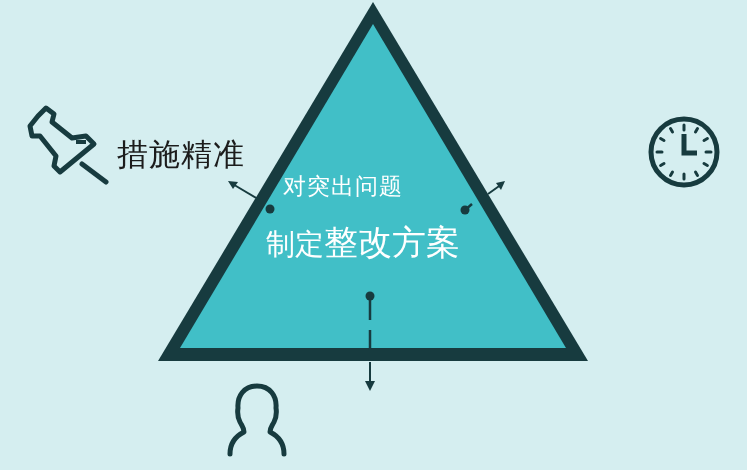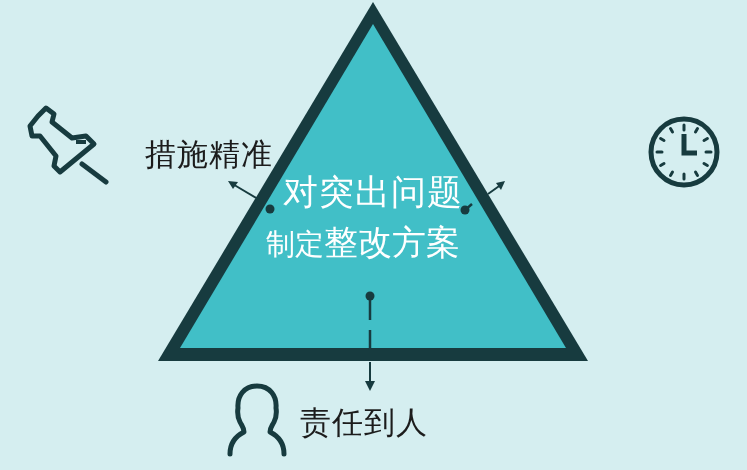--- a/index.html
+++ b/index.html
@@ -34,21 +34,21 @@
     .center-text {
       position: absolute;
       color: #ffffff;
       white-space: nowrap;
       line-height: 1;
       text-align: center;
     }
     .center-line-1 {
       left: 283px;
       top: 175px;
-      font-size: 35px;
+      font-size: 23px;
       letter-spacing: 1px;
     }
     .center-line-2 {
       left: 266px;
       top: 225px;
       font-size: 29px;
       letter-spacing: 0px;
       text-align: center;
     }
     .center-line-2 .big {
@@ -94,21 +94,21 @@
   <div class="center-text center-line-1">对突出问题</div>
   <div class="center-text center-line-2">
     <span>制定</span><span class="big">整改方案</span>
   </div>
 
   <svg class="icon" style="left:24px;top:102px;" width="90" height="85" viewBox="0 0 90 85">
     <path d="M 14 14 L 22 6 L 30 12 L 28 20 L 48 36 L 62 34 L 70 42 L 36 70 L 30 64 L 32 54 L 16 34 L 8 34 L 6 24 Z" fill="none" stroke="#173b3f" stroke-width="5" stroke-linejoin="round"></path>
     <line x1="52" y1="40" x2="62" y2="40" stroke="#173b3f" stroke-width="4"></line>
     <line x1="58" y1="62" x2="82" y2="80" stroke="#173b3f" stroke-width="5" stroke-linecap="round"></line>
   </svg>
-  <div class="label" style="left:117px;top:139px;margin-left:28px;">措施精准</div>
+  <div class="label" style="left:117px;top:139px;">措施精准</div>
 
   <svg class="icon" style="left:645px;top:112px;" width="80" height="80" viewBox="0 0 80 80">
     <circle cx="39" cy="40" r="33" fill="none" stroke="#173b3f" stroke-width="5"></circle>
     <g stroke="#173b3f" stroke-width="3" stroke-linecap="round">
       <line x1="39" y1="13" x2="39" y2="18"></line>
       <line x1="39" y1="62" x2="39" y2="67"></line>
       <line x1="12" y1="40" x2="17" y2="40"></line>
       <line x1="61" y1="40" x2="66" y2="40"></line>
       <line x1="52.5" y1="16.6" x2="50.5" y2="20"></line>
       <line x1="62.4" y1="26.5" x2="59" y2="28.5"></line>
@@ -118,15 +118,14 @@
       <line x1="15.6" y1="53.5" x2="19" y2="51.5"></line>
       <line x1="15.6" y1="26.5" x2="19" y2="28.5"></line>
       <line x1="25.5" y1="16.6" x2="27.5" y2="20"></line>
     </g>
     <polyline points="39,22 39,41 52,41" fill="none" stroke="#173b3f" stroke-width="5" stroke-linejoin="miter"></polyline>
   </svg>
 
   <svg class="icon" style="left:222px;top:378px;" width="70" height="80" viewBox="0 0 70 80">
     <path d="M 8 76 C 8 64 14 58 22 54 C 22 50 20 48 18 44 C 16 40 15 36 16 30 C 15 18 22 8 35 8 C 48 8 55 18 54 30 C 55 36 54 40 52 44 C 50 48 48 50 48 54 C 56 58 62 64 62 76" fill="none" stroke="#173b3f" stroke-width="5" stroke-linecap="round" stroke-linejoin="round"></path>
   </svg>
-  <div class="label" style="left:300px;top:407px;">责任到人</div>
 
 </div>
 
 </body></html>

